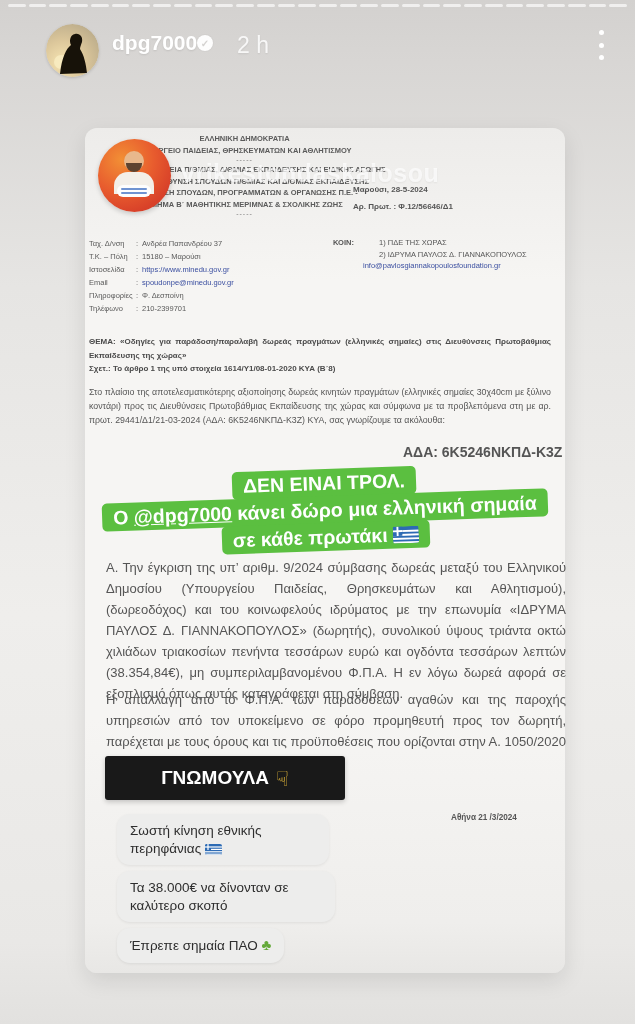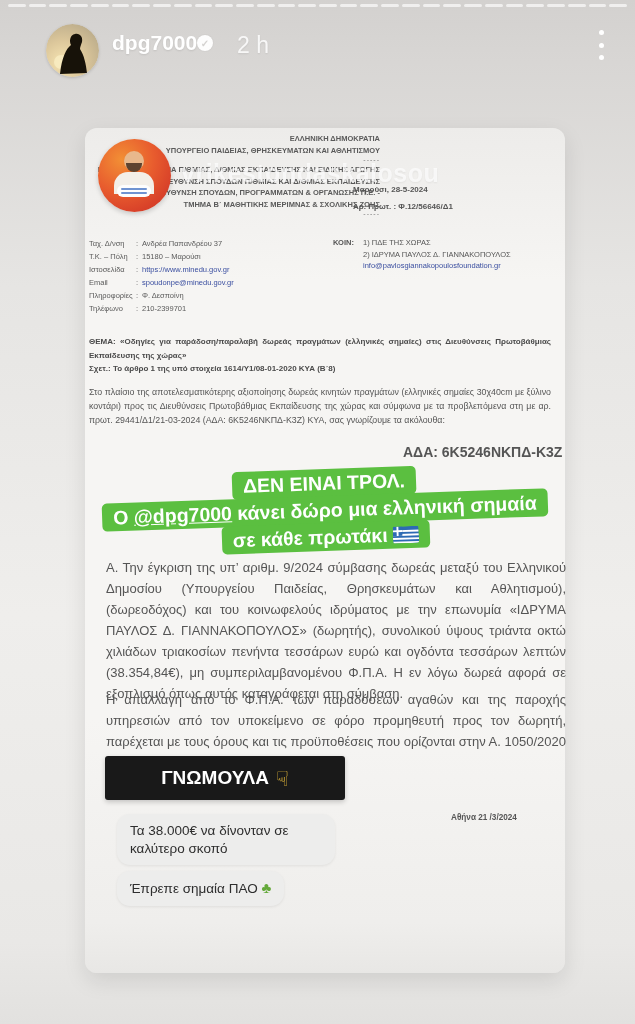--- a/index.html
+++ b/index.html
@@ -20,21 +20,21 @@
   .timestamp{position:absolute;left:237px;top:10px;color:rgba(255,255,255,0.85);font-size:23px;font-weight:400;
     text-shadow:0 1px 2px rgba(0,0,0,0.08);}
   .menu-dots{position:absolute;right:30px;top:8px;width:8px;height:30px;display:flex;flex-direction:column;
     justify-content:space-between;align-items:center;cursor:pointer;}
   .menu-dots i{width:5px;height:5px;border-radius:50%;background:#fff;display:block;}
   
   .doc{position:absolute;left:85px;top:128px;width:480px;height:845px;border-radius:12px;
     background:linear-gradient(180deg,#edecea 0%,#f6f5f3 18%,#f6f5f3 70%,#efeeec 94%,#e8e7e5 100%);
     box-shadow:0 8px 22px rgba(0,0,0,0.10);color:#4c4c4c;}
   .doc *{box-sizing:border-box;}
-  .gov-header{position:absolute;left:0;top:5px;width:295px;text-align:right;font-size:7.5px;line-height:11.5px;
+  .gov-header{position:absolute;left:12px;top:5px;width:295px;text-align:center;font-size:7.5px;line-height:11.5px;
     font-weight:700;color:#5a5a5a;}
   .gov-header .sep{font-weight:400;letter-spacing:1px;color:#777;line-height:8px;font-size:7px;}
   .date-block{position:absolute;left:268px;top:57px;width:200px;font-size:8px;font-weight:700;color:#555;}
   .date-block div{margin-bottom:8px;}
   .mention-sticker{position:absolute;left:13px;top:11px;width:73px;height:73px;border-radius:50%;cursor:pointer;
     background:radial-gradient(circle at 32% 28%,#f28f35 0%,#e85c2e 45%,#d84129 75%,#c93a26 100%);
     box-shadow:0 2px 5px rgba(0,0,0,0.18);overflow:hidden;}
   .mention-sticker .head{position:absolute;left:26px;top:12px;width:20px;height:20px;border-radius:50%;background:#e8b88c;}
   .mention-sticker .beard{position:absolute;left:28px;top:24px;width:16px;height:9px;border-radius:0 0 8px 8px;background:#5d4330;}
   .mention-sticker .shirt{position:absolute;left:16px;top:33px;width:40px;height:22px;border-radius:14px 14px 0 0;background:#f3efe8;}
@@ -43,21 +43,21 @@
   .mention-sticker .pill i{display:block;height:2px;border-radius:1px;background:#3f6fc2;opacity:.75;}
   .watermark{position:absolute;left:96px;top:31px;font-size:25px;font-weight:700;color:rgba(255,255,255,0.72);
     letter-spacing:0.5px;text-shadow:0 1px 2px rgba(0,0,0,0.06);white-space:nowrap;}
   .contact{position:absolute;left:4px;top:109px;width:235px;font-size:7.5px;line-height:13px;color:#5a5a5a;}
   .contact .row{display:flex;}
   .contact .lbl{width:47px;flex:none;}
   .contact .col{width:6px;flex:none;}
   .contact a,.linkish{color:#3b4fa0;}
   .recipients{position:absolute;left:248px;top:109px;width:228px;font-size:7.5px;line-height:11.5px;color:#555;}
   .recipients .pros{display:flex;margin-bottom:11px;}
-  .recipients .koin{display:flex;}
+  .recipients .koin{display:flex;gap:16px;}
   .recipients .tag{font-weight:700;width:30px;flex:none;}
   .recipients .koin-email{margin-left:30px;}
   .subject{position:absolute;left:4px;top:207px;width:462px;font-size:8px;line-height:13.5px;font-weight:700;
     color:#4a4a4a;text-align:justify;}
   .intro{position:absolute;left:4px;top:258px;width:462px;font-size:8.8px;line-height:13.8px;color:#555;
     text-align:justify;}
   .ada{position:absolute;left:318px;top:316px;font-size:14px;font-weight:700;color:#555;}
   
   .green-sticker{position:absolute;left:18px;top:342px;width:444px;display:flex;flex-direction:column;
     align-items:center;transform:rotate(-2deg);}
@@ -251,20 +251,35 @@
     <div class="para para-b">Η απαλλαγή από το Φ.Π.Α. των παραδόσεων αγαθών και της παροχής υπηρεσιών από τον υποκείμενο σε φόρο προμηθευτή προς τον δωρητή, παρέχεται με τους όρους και τις προϋποθέσεις που ορίζονται στην Α. 1050/2020 (Β΄942) και την κείμενη νομοθεσία.</div>
 
     <div class="black-sticker">
       <span>ΓΝΩΜΟΥΛΑ</span>
       <span class="hand-icon">☟</span>
     </div>
 
     <div class="city-date">Αθήνα  21 /3/2024</div>
 
     <div class="chips">
+      <div class="chip c1">
+        <span>Σωστή κίνηση εθνικής περηφάνιας</span>
+        <span class="flag">
+          <svg width="17" height="11" viewBox="0 0 17 11">
+              <rect width="17" height="11" fill="#2d6bb4"></rect>
+              <rect y="2.4" width="17" height="1.2" fill="#fff"></rect>
+              <rect y="4.8" width="17" height="1.2" fill="#fff"></rect>
+              <rect y="7.2" width="17" height="1.2" fill="#fff"></rect>
+              <rect y="9.6" width="17" height="1.2" fill="#fff"></rect>
+              <rect width="6" height="6" fill="#2d6bb4"></rect>
+              <rect x="2.4" width="1.2" height="6" fill="#fff"></rect>
+              <rect y="2.4" width="6" height="1.2" fill="#fff"></rect>
+            </svg>
+        </span>
+      </div>
       <div class="chip c2">
         <span>Τα 38.000€ να δίνονταν σε καλύτερο σκοπό</span>
       </div>
       <div class="chip c3">
         <span>Έπρεπε σημαία ΠΑΟ</span>
         <span class="clover-icon">♣</span>
       </div>
     </div>
 
   </div>

